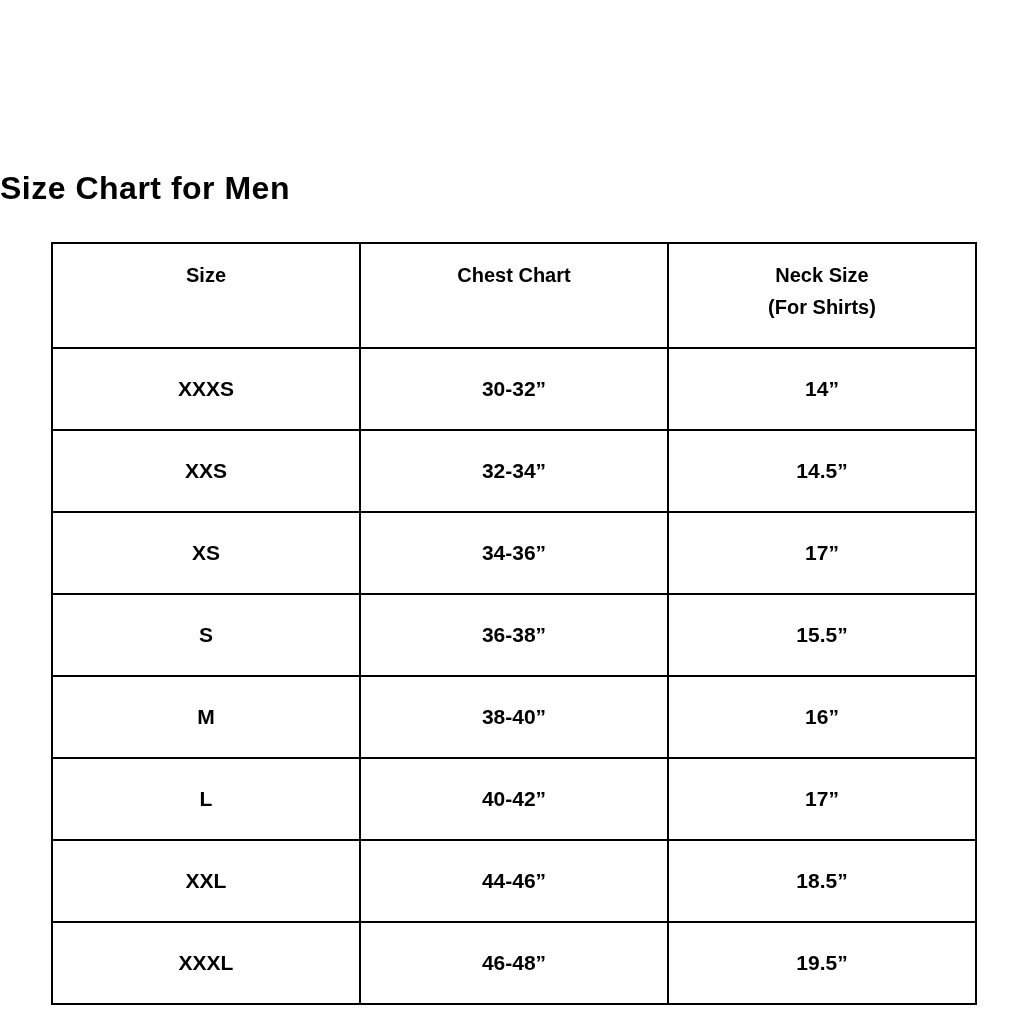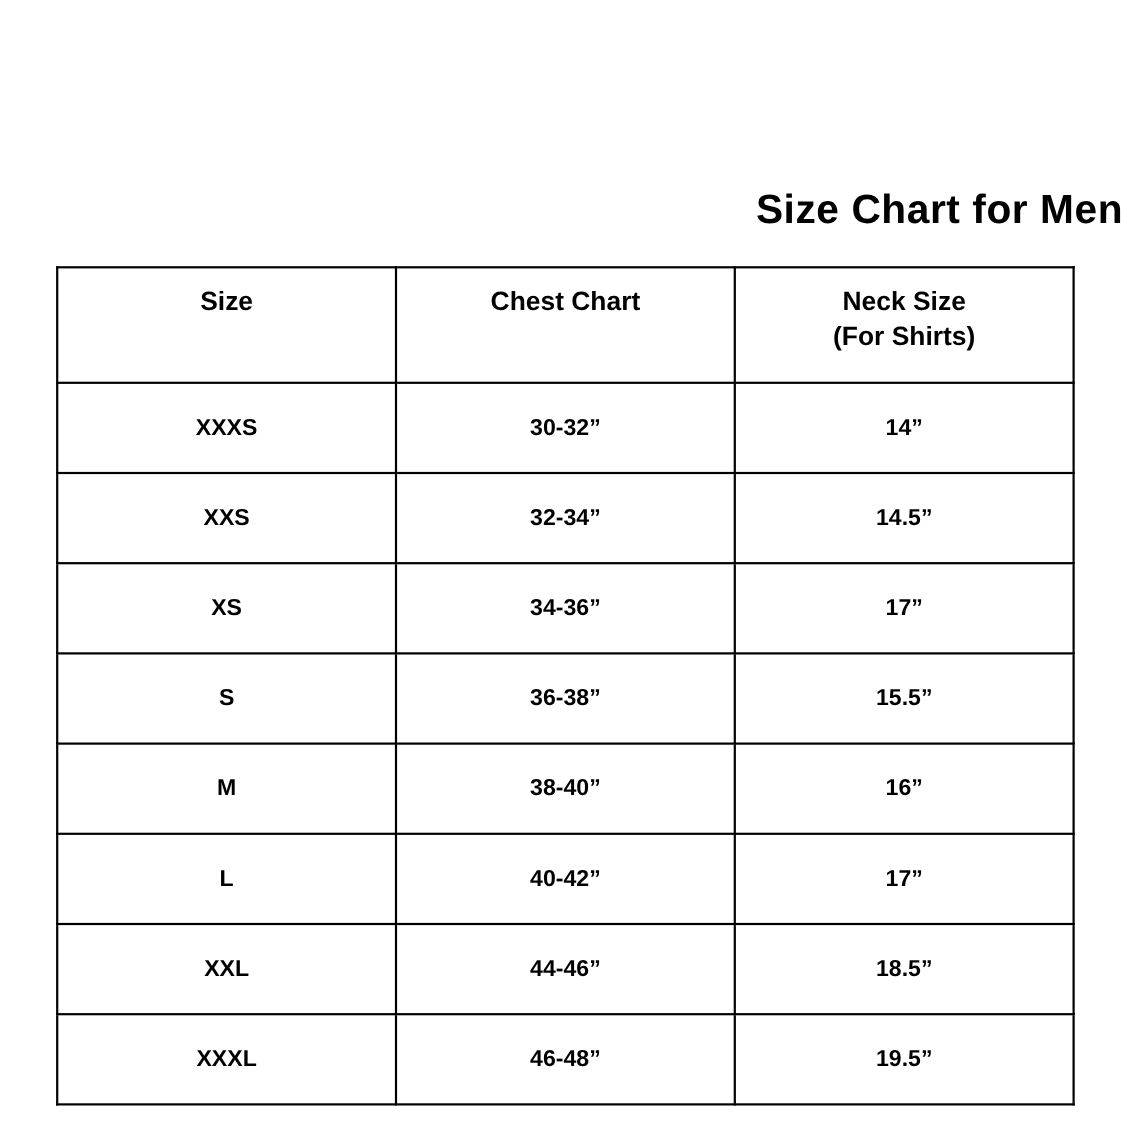--- a/index.html
+++ b/index.html
@@ -12,43 +12,43 @@
     background: #ffffff;
     font-family: "Liberation Sans", sans-serif;
     color: #000000;
     position: relative;
   }
   .page-title {
     position: absolute;
     top: 170px;
     left: 0;
     width: 1021px;
-    text-align: right;
-    font-size: 37px;
+    text-align: left;
+    font-size: 32px;
     font-weight: bold;
     letter-spacing: 0.5px;
   }
   table.size-chart {
     position: absolute;
     left: 51px;
     top: 242px;
     width: 924px;
     border-collapse: collapse;
     table-layout: fixed;
   }
   table.size-chart th,
   table.size-chart td {
     border: 2.5px solid #000000;
     text-align: center;
     font-weight: bold;
     background: #ffffff;
   }
   table.size-chart th {
     height: 87px;
-    font-size: 24px;
+    font-size: 20px;
     vertical-align: top;
     padding-top: 15px;
     line-height: 32px;
   }
   table.size-chart td {
     height: 50px;
     font-size: 21px;
     vertical-align: middle;
     padding: 15px;
   }

